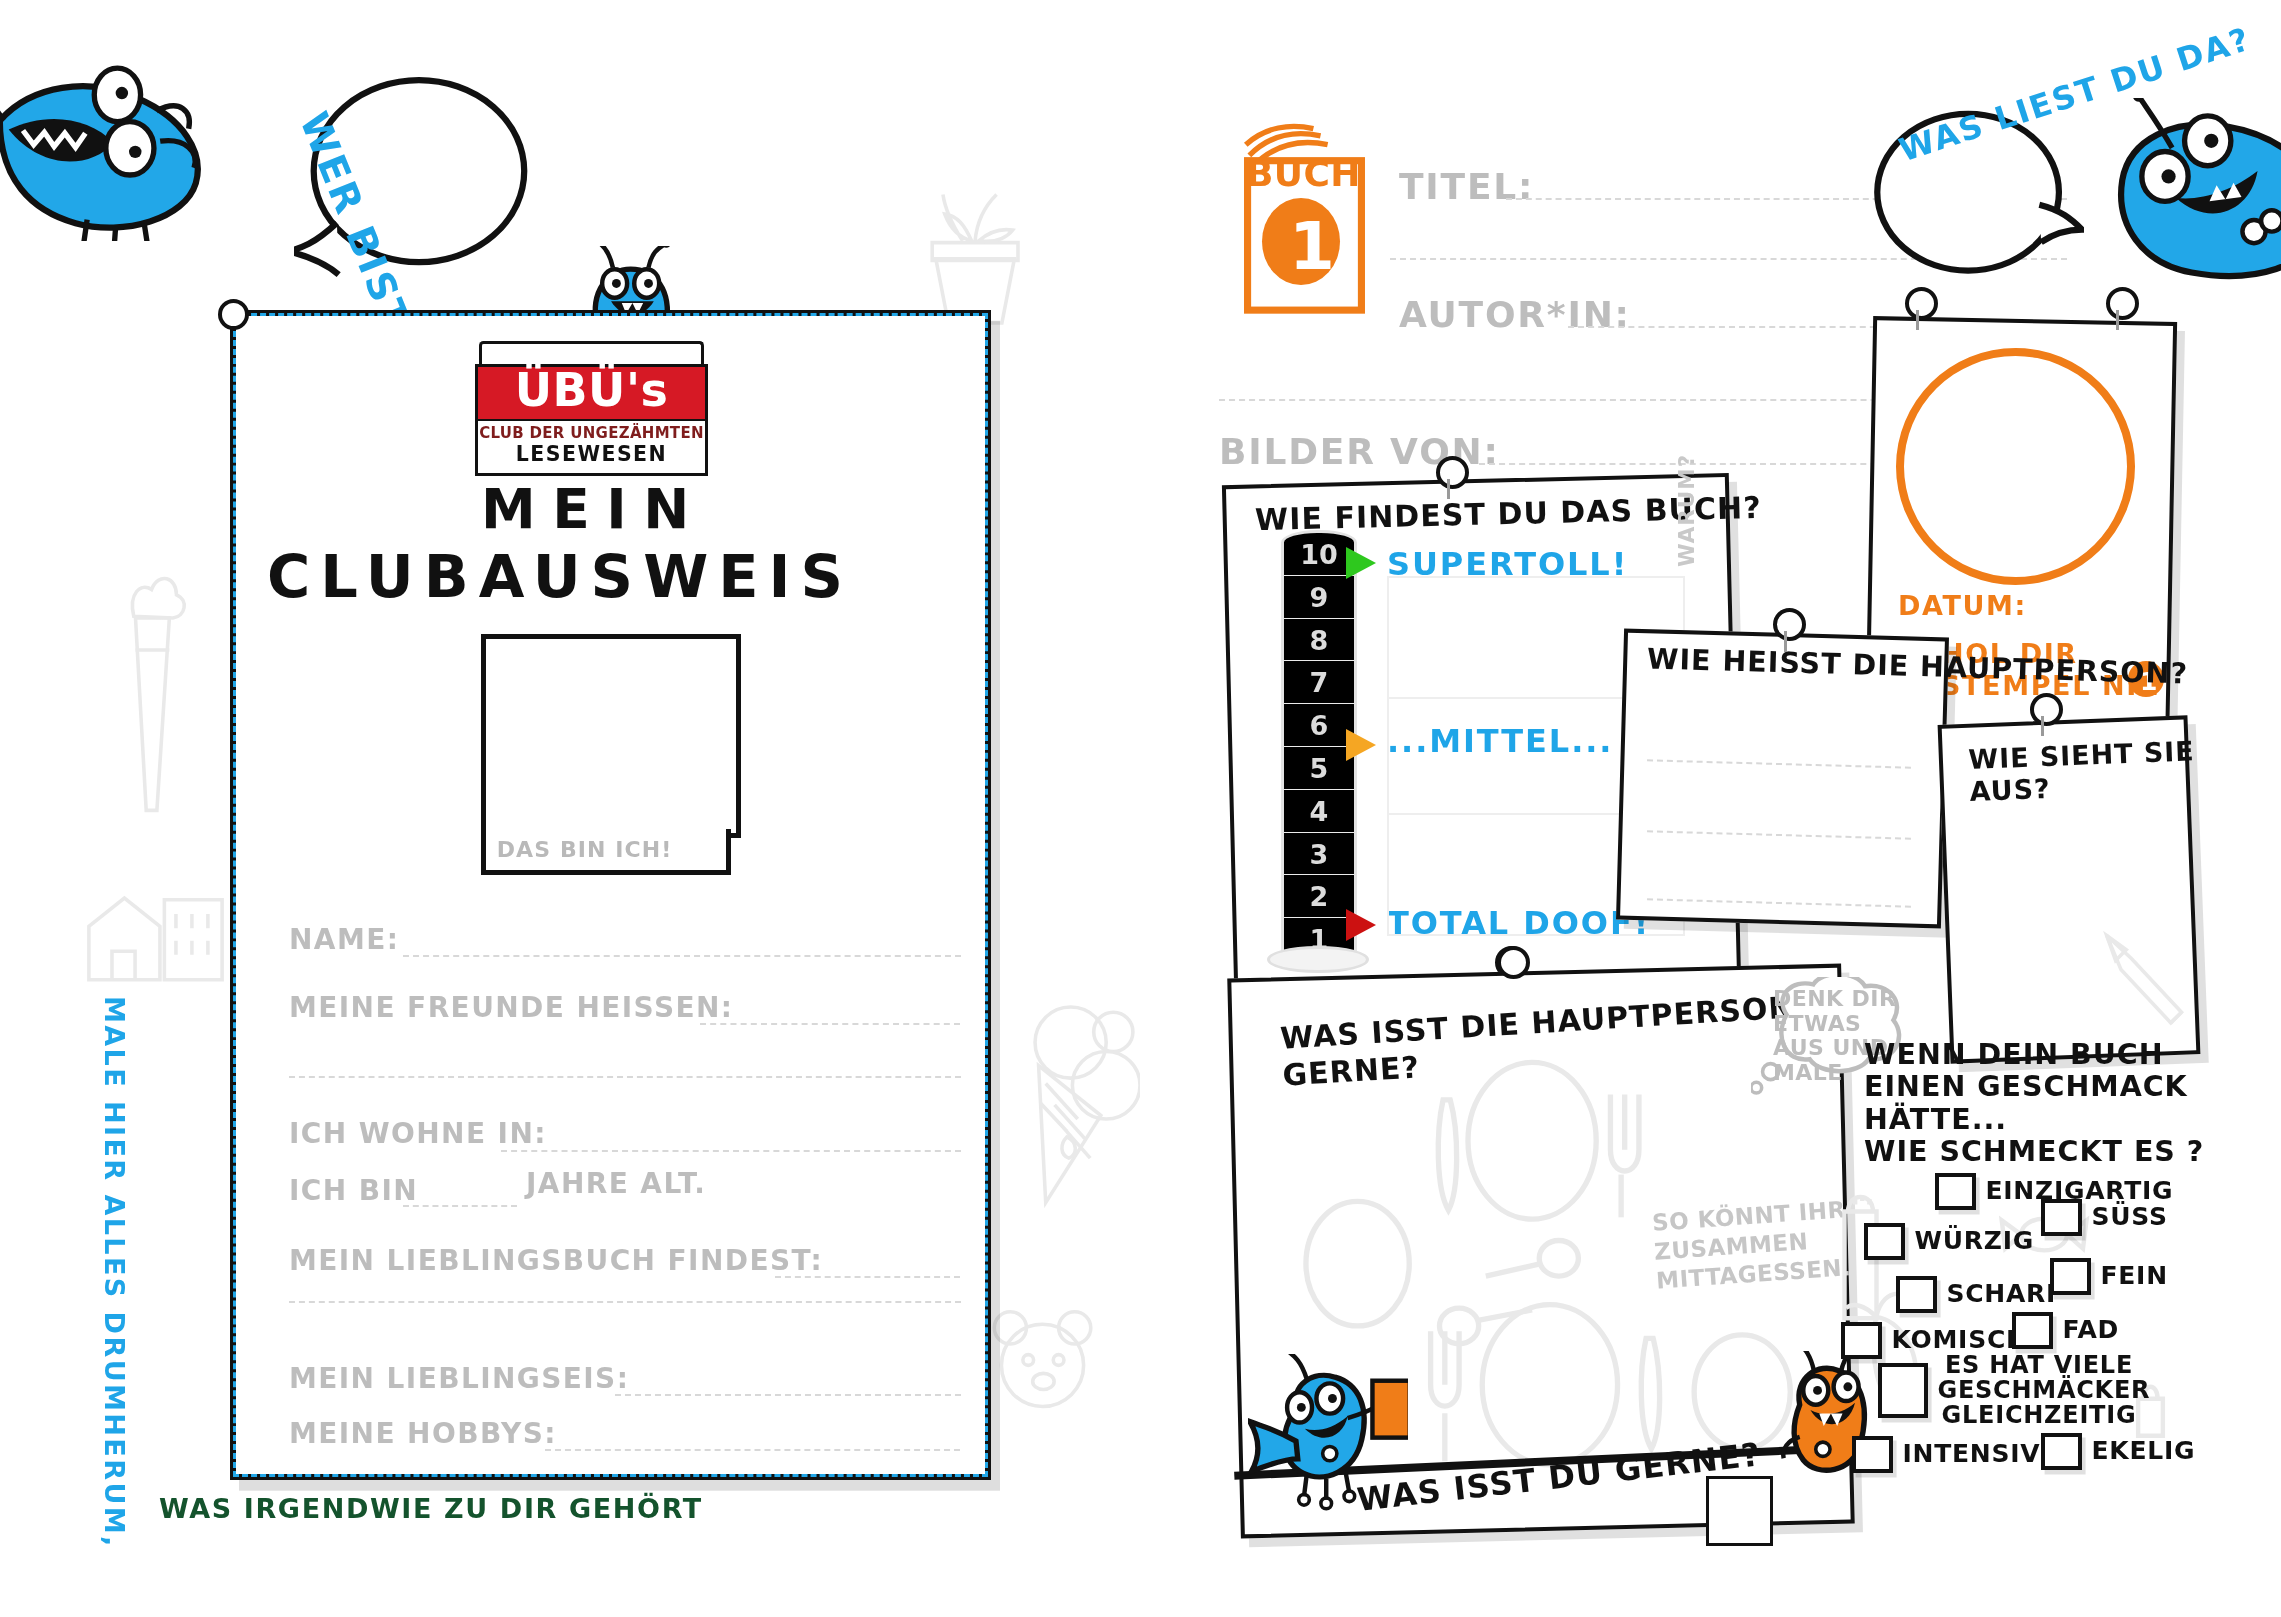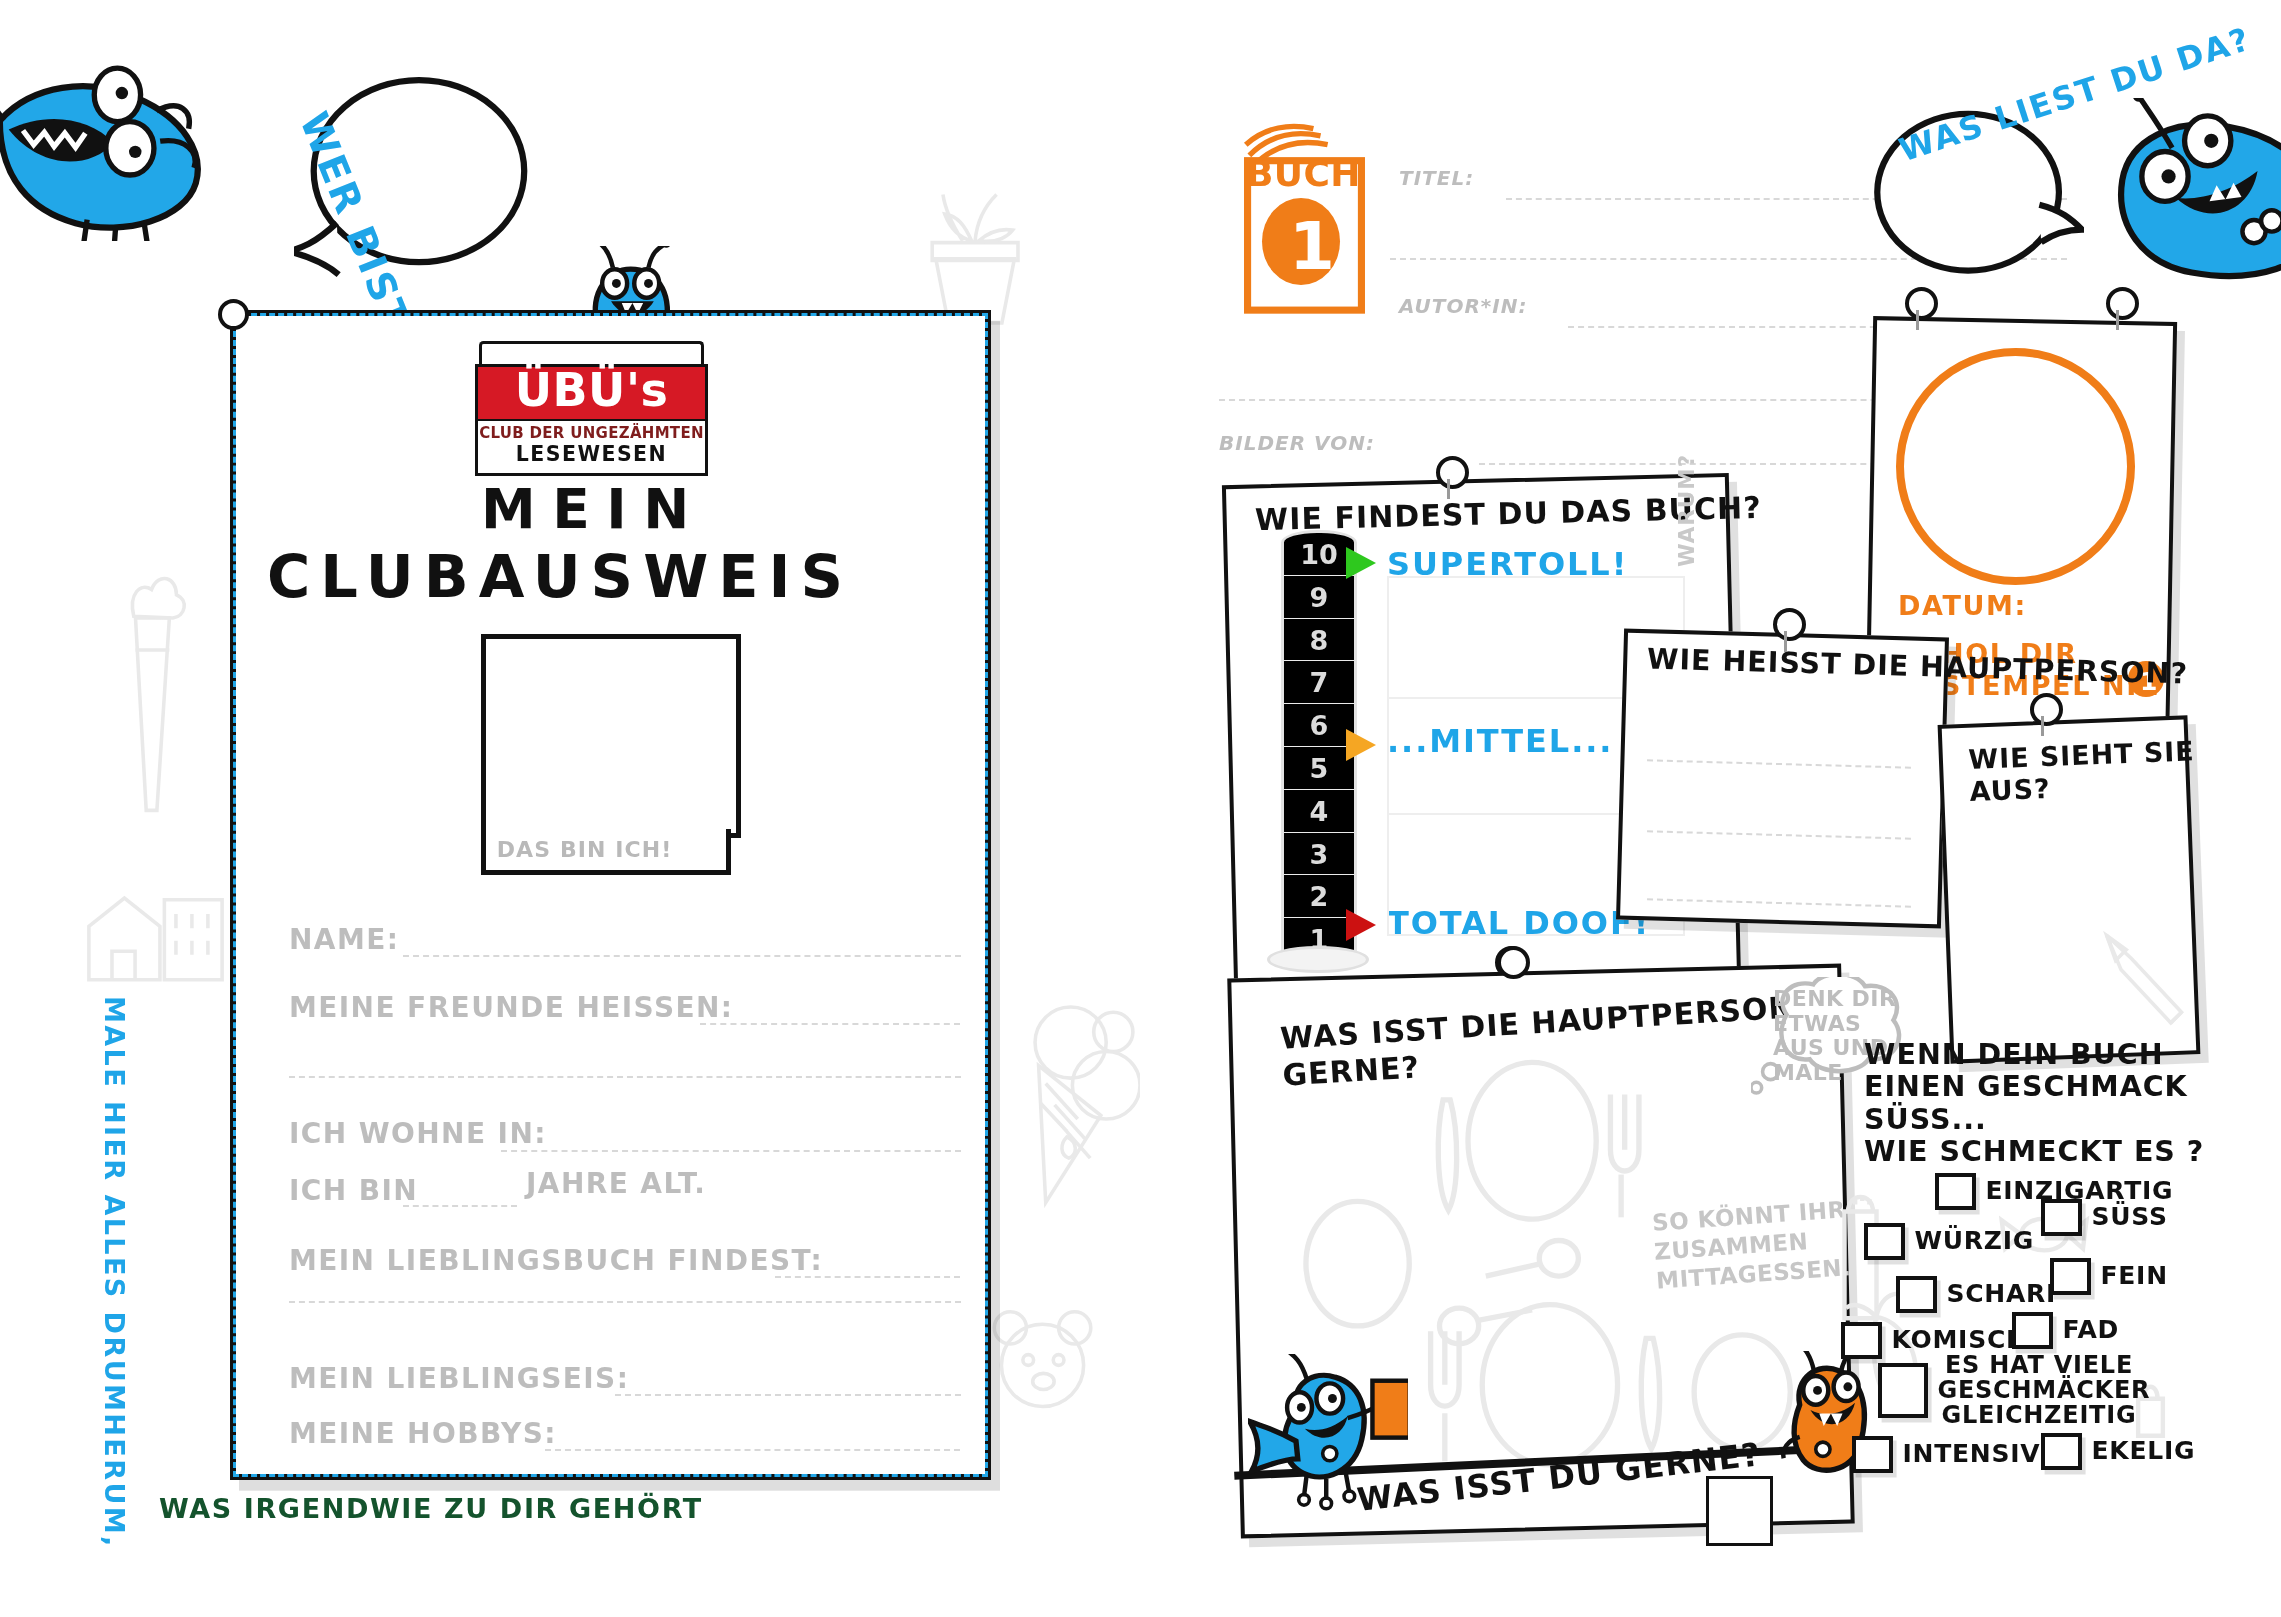--- a/index.html
+++ b/index.html
@@ -51,21 +51,21 @@
   .paper{position:absolute;background:#fff;border:4.5px solid #111;
      box-shadow:8px 9px 0 rgba(0,0,0,.12);}
   .q{color:#111;font-weight:700;letter-spacing:.035em;line-height:1.12;}
   .pin{position:absolute;width:25px;height:25px;border-radius:50%;background:#fff;border:4.5px solid #111;}
   .pinneedle{position:absolute;width:2.7px;background:#9a9a9a;}
 
   .orange{color:#f07d18;}
   .blue-t{color:#1fa5e8;}
 
   #buch-icon{left:1228px;top:116px;width:153px;height:205px;}
-  .titel-lab{position:absolute;color:#bdbdbd;font-size:20px;font-weight:700;letter-spacing:.05em;font-style:italic;}
+  .titel-lab{position:absolute;color:#bdbdbd;font-size:36px;font-weight:700;letter-spacing:.05em;}
 
   
   #scale{left:1281px;top:530px;width:70px;height:428px;background:#000000;
      border:3.6px solid #e3e3e3;border-radius:36px/12.5px;}
   #scale .tick{height:10%;border-bottom:1.8px solid #ebebeb;color:#dcdcdc;font-size:27px;
      font-weight:700;text-align:center;line-height:43px;box-sizing:border-box;}
   .tri{position:absolute;width:0;height:0;border-top:16px solid transparent;
      border-bottom:16px solid transparent;}
 
   .cb{display:inline-block;width:41px;height:37px;border:4.5px solid #111;background:#fff;
@@ -375,21 +375,21 @@
   <circle cx="94" cy="40" r="5" fill="#111"></circle>
   <path d="M52,66 C68,92 96,84 102,58 C86,72 66,74 52,66 Z" fill="#111"></path>
   <path d="M62,70 l5,14 l8,-14 l7,14 l6,-14" fill="#fff"></path>
   <circle cx="66" cy="110" r="8" fill="#fff" stroke="#111" stroke-width="4"></circle>
   <path d="M40,96 C26,100 20,110 22,120" fill="none" stroke="#111" stroke-width="5"></path>
 </svg>
 
 <div class="abs hand q" style="left:1864px;top:1039px;font-size:28.5px;line-height:1.14;">
   <div>WENN DEIN BUCH</div>
   <div>EINEN GESCHMACK</div>
-  <div>SÜSS...</div>
+  <div>HÄTTE...</div>
   <div>WIE SCHMECKT ES ?</div>
 </div>
 
 <svg class="deco abs" style="left:1832px;top:1176px;width:57px;height:160px;stroke-width:5;" viewBox="0 0 64 180" width="57" height="160">
   <path d="M14,40 L50,40 L50,160 L14,160 Z"></path>
   <path d="M18,40 C18,18 46,18 46,40"></path>
   <path d="M26,26 l0,6 M34,22 l0,6 M42,26 l0,6"></path>
 </svg>
 <svg class="deco abs" style="left:1846px;top:1290px;width:98px;height:125px;stroke-width:5;" viewBox="0 0 110 140" width="98" height="125">
   <path d="M34,30 C60,34 82,66 78,102 C74,128 48,132 40,112 C30,86 28,54 34,30 Z"></path>

